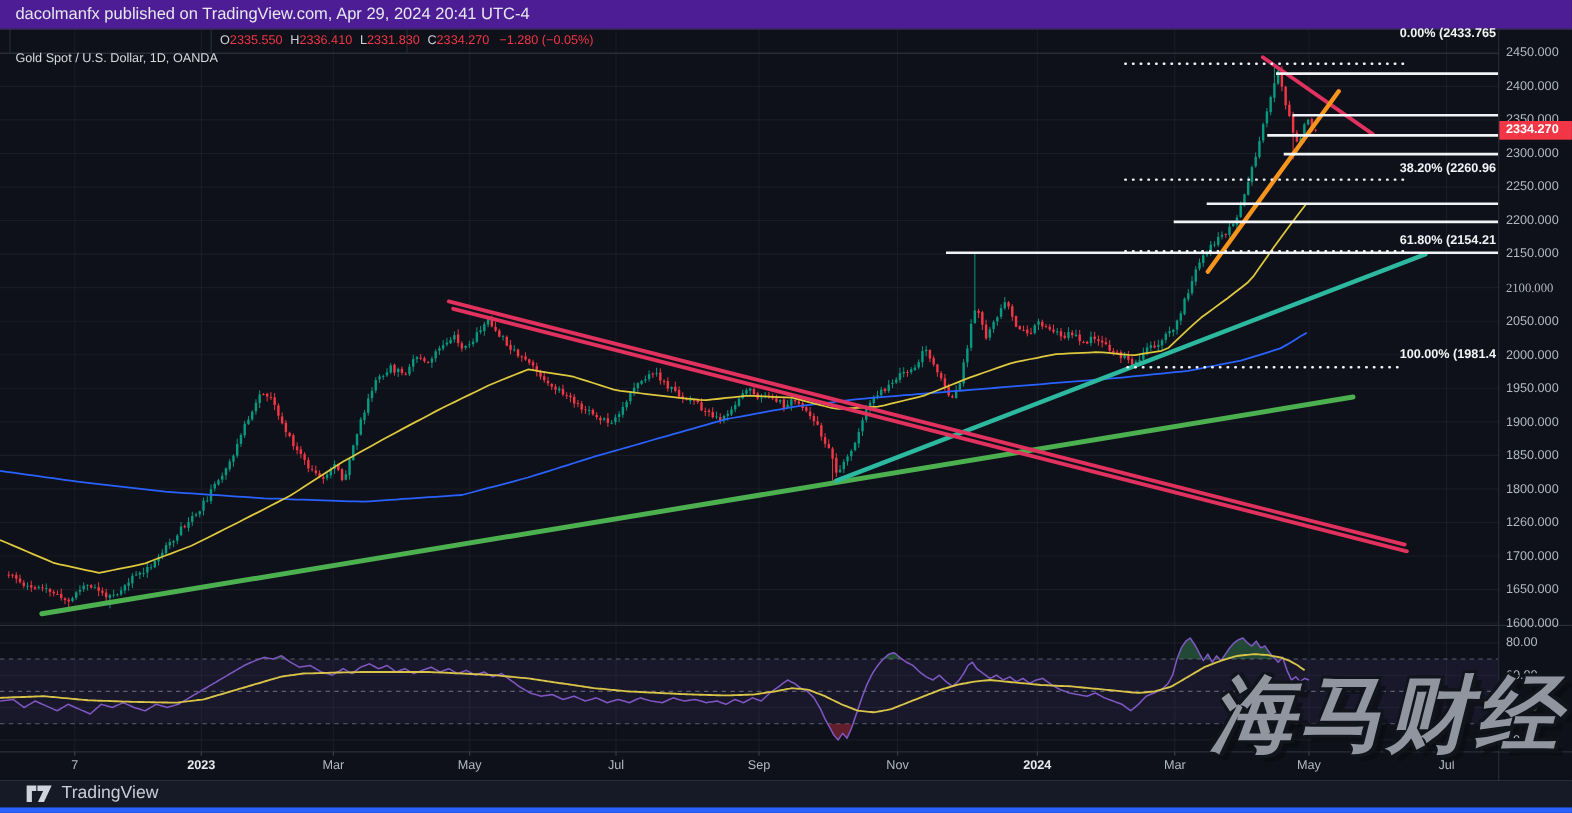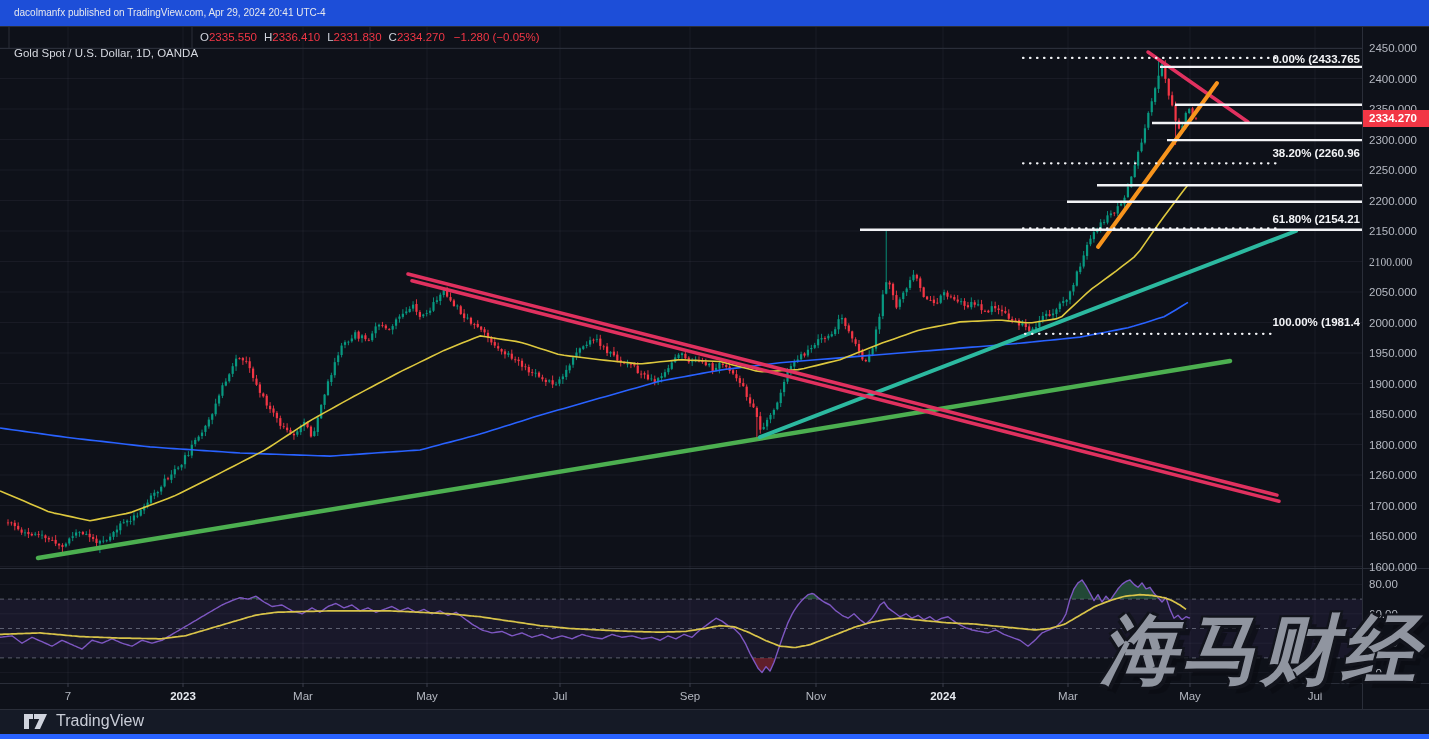--- a/index.html
+++ b/index.html
@@ -1,20 +1,20 @@
 <!DOCTYPE html>
 <html><head>
 <meta charset="utf-8">
 <style>
   html,body{margin:0;padding:0;background:#0e1119;}
   .stage{position:relative;width:1429px;height:739px;background:#0e1119;overflow:hidden;
          font-family:"Liberation Sans",sans-serif;-webkit-font-smoothing:antialiased;}
   #chart-svg{position:absolute;left:0;top:0;}
-  .publish-bar{position:absolute;left:0;top:0;width:1429px;height:26px;background:#1d4ed8;
-               border-bottom:1px solid #2a2e39;color:#e6e8ee;font-size:10px;line-height:26px;}
+  .publish-bar{position:absolute;left:0;top:0;width:1429px;height:26px;background:#4c1d95;
+               border-bottom:1px solid #2a2e39;color:#e6e8ee;font-size:15px;line-height:26px;}
   .publish-bar span{margin-left:14px;}
   .legend{position:absolute;left:0;top:27px;height:21px;line-height:21px;font-size:11.5px;color:#d6d9e0;white-space:nowrap;}
   .lg-title{position:absolute;left:14px;top:16px;}
   .lg-ohlc{position:absolute;left:200px;top:0;}
   .lg-ohlc .k{color:#cfd3dc;margin-left:7px;}
   .lg-ohlc .v{color:#f23645;}
   .lg-chg{color:#f23645;margin-left:9px;}
   .axis-label{position:absolute;left:1369px;font-size:11.5px;color:#b4b8c1;height:14px;line-height:14px;}
   .time-label{position:absolute;top:689px;transform:translateX(-50%);font-size:11.5px;color:#b4b8c1;height:14px;line-height:14px;}
   .time-label.bold{color:#e7eaf0;font-weight:bold;}
@@ -843,21 +843,21 @@
   <div class="publish-bar">
     <span>dacolmanfx published on TradingView.com, Apr 29, 2024 20:41 UTC-4</span>
   </div>
 
   <div class="legend">
     <span class="lg-title">Gold Spot / U.S. Dollar, 1D, OANDA</span>
     <span class="lg-ohlc"><span class="k" style="margin-left:0">O</span><span class="v">2335.550</span><span class="k">H</span><span class="v">2336.410</span><span class="k">L</span><span class="v">2331.830</span><span class="k">C</span><span class="v">2334.270</span><span class="lg-chg">−1.280 (−0.05%)</span></span>
   </div>
 
   <div id="fib-labels">
-      <div class="fib-label" style="top: 52px;">0.00% (2433.765</div>
+      <div class="fib-label" style="top: 24px;">0.00% (2433.765</div>
       <div class="fib-label" style="top: 146px;">38.20% (2260.96</div>
       <div class="fib-label" style="top: 212px;">61.80% (2154.21</div>
       <div class="fib-label" style="top: 315px;">100.00% (1981.4</div>
     </div>
   <div id="price-labels">
       <div class="axis-label" style="top: 41px;">2450.000</div>
       <div class="axis-label" style="top: 71.5px;">2400.000</div>
       <div class="axis-label" style="top: 102px;">2350.000</div>
       <div class="axis-label" style="top: 132.5px;">2300.000</div>
       <div class="axis-label" style="top: 163px;">2250.000</div>

